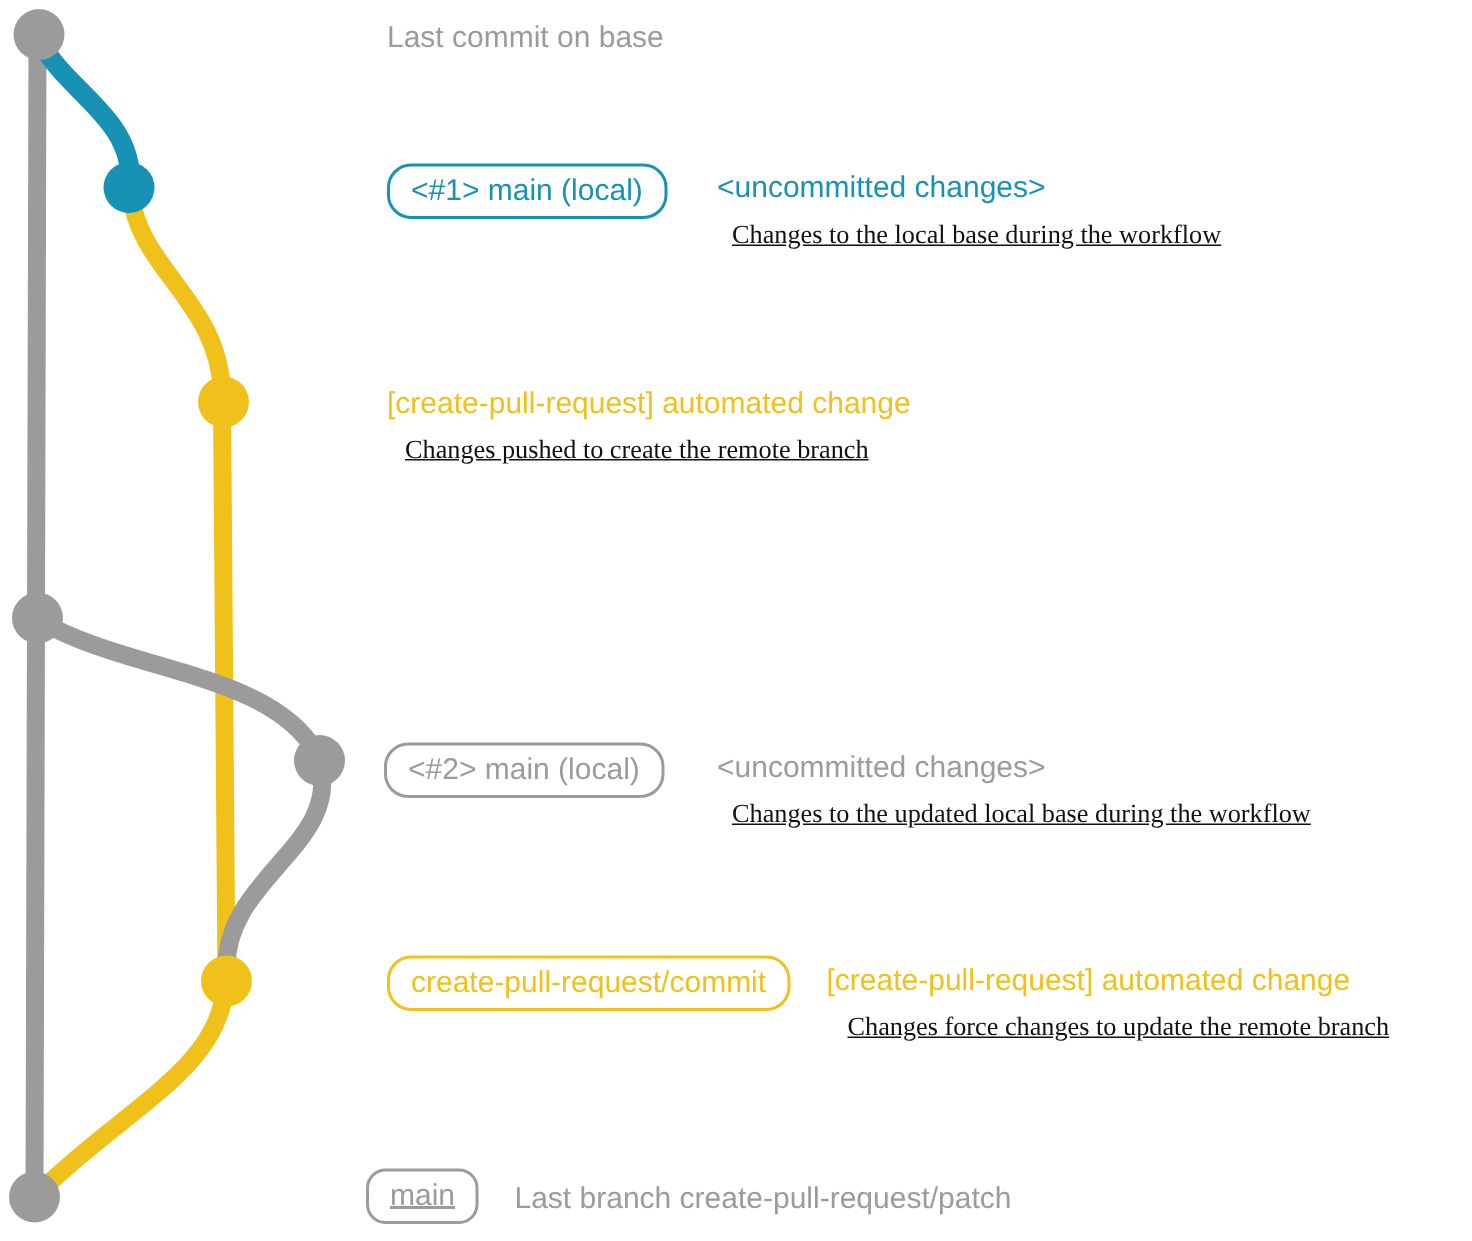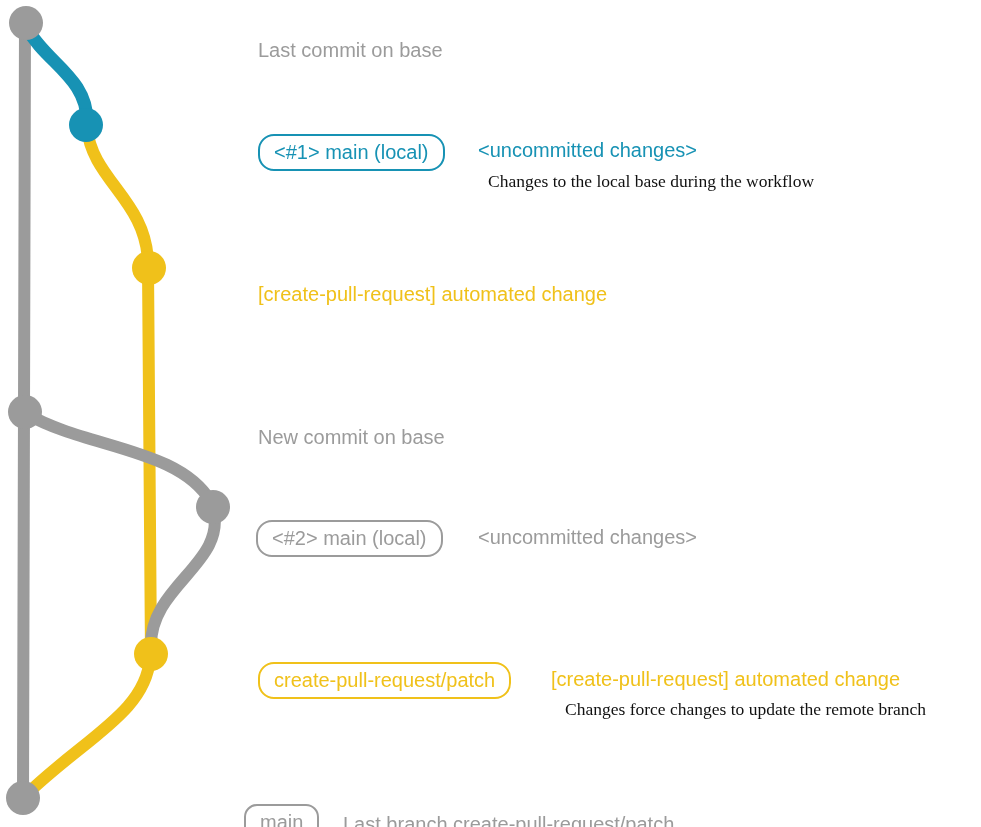--- a/index.html
+++ b/index.html
@@ -6,32 +6,33 @@
   #stage {
     position: relative;
     width: 981px;
     height: 827px;
     background: #ffffff;
     overflow: hidden;
     font-family: "Liberation Sans", sans-serif;
   }
   #graph-svg { position: absolute; left: 0; top: 0; }
 
-  .abs { position: absolute; white-space: nowrap; margin-top: 25px; }
+  .abs { position: absolute; white-space: nowrap; }
 
   .heading { font-size: 20px; line-height: 24px; }
   .gray-text   { color: var(--gray); }
   .teal-text   { color: var(--teal); }
   .yellow-text { color: var(--yellow); }
 
   .note {
     font-family: "Liberation Serif", serif;
     font-size: 17.5px;
     line-height: 21px;
     color: var(--ink);
+    text-decoration: underline;
   }
 
   .pill {
     display: inline-flex;
     align-items: center;
     height: 37px;
     padding: 0 14px;
     border: 2px solid currentColor;
     border-radius: 16px;
     font-size: 20px;
@@ -64,26 +65,27 @@
     <circle cx="23" cy="798" r="17" fill="#9b9b9b"></circle>
   </svg>
 
   <div class="abs heading gray-text" style="left:258px; top:13px;">Last commit on base</div>
 
   <span class="abs pill teal-text" style="left:258px; top:109px;">&lt;#1&gt; main (local)</span>
   <div class="abs heading teal-text" style="left:478px; top:113px;">&lt;uncommitted changes&gt;</div>
   <div class="abs note" style="left:488px; top:146px;">Changes to the local base during the workflow</div>
 
   <div class="abs heading yellow-text" style="left:258px; top:257px;">[create-pull-request] automated change</div>
+  <div class="abs note" style="left:270px; top:289px;">Changes pushed to create the remote branch</div>
 
-  <div class="abs heading gray-text" style="left:258px; top:400px;">New commit on base</div>
 
   <span class="abs pill gray-text" style="left:256px; top:495px;">&lt;#2&gt; main (local)</span>
   <div class="abs heading gray-text" style="left:478px; top:500px;">&lt;uncommitted changes&gt;</div>
+  <div class="abs note" style="left:488px; top:532px;">Changes to the updated local base during the workflow</div>
 
-  <span class="abs pill yellow-text" style="left:258px; top:637px;">create-pull-request/patch</span>
+  <span class="abs pill yellow-text" style="left:258px; top:637px;">create-pull-request/commit</span>
   <div class="abs heading yellow-text" style="left:551px; top:642px;">[create-pull-request] automated change</div>
   <div class="abs note" style="left:565px; top:674px;">Changes force changes to update the remote branch</div>
 
   <span class="abs pill gray-text" style="left:244px; top:779px; border-radius:13px;text-decoration:underline;">main</span>
   <div class="abs heading gray-text" style="left:343px; top:787px;">Last branch create-pull-request/patch</div>
 
 </div>
 
 </body></html>

